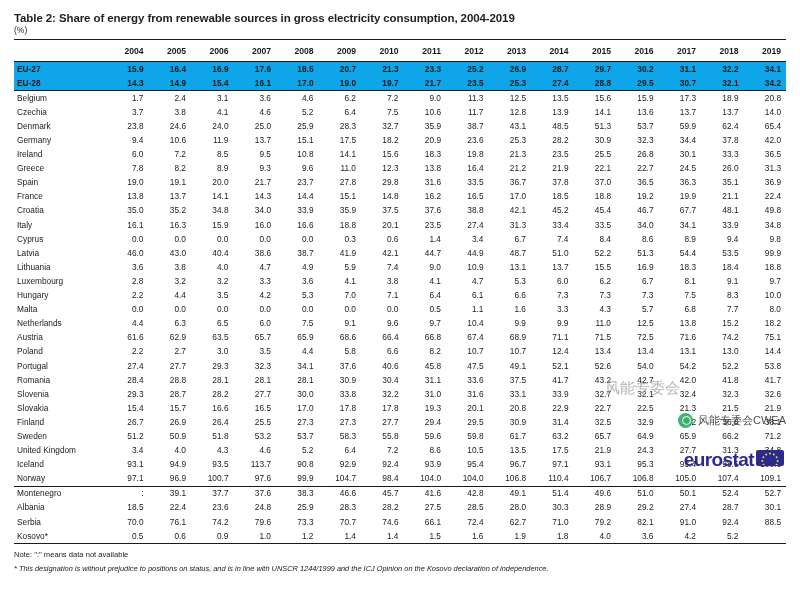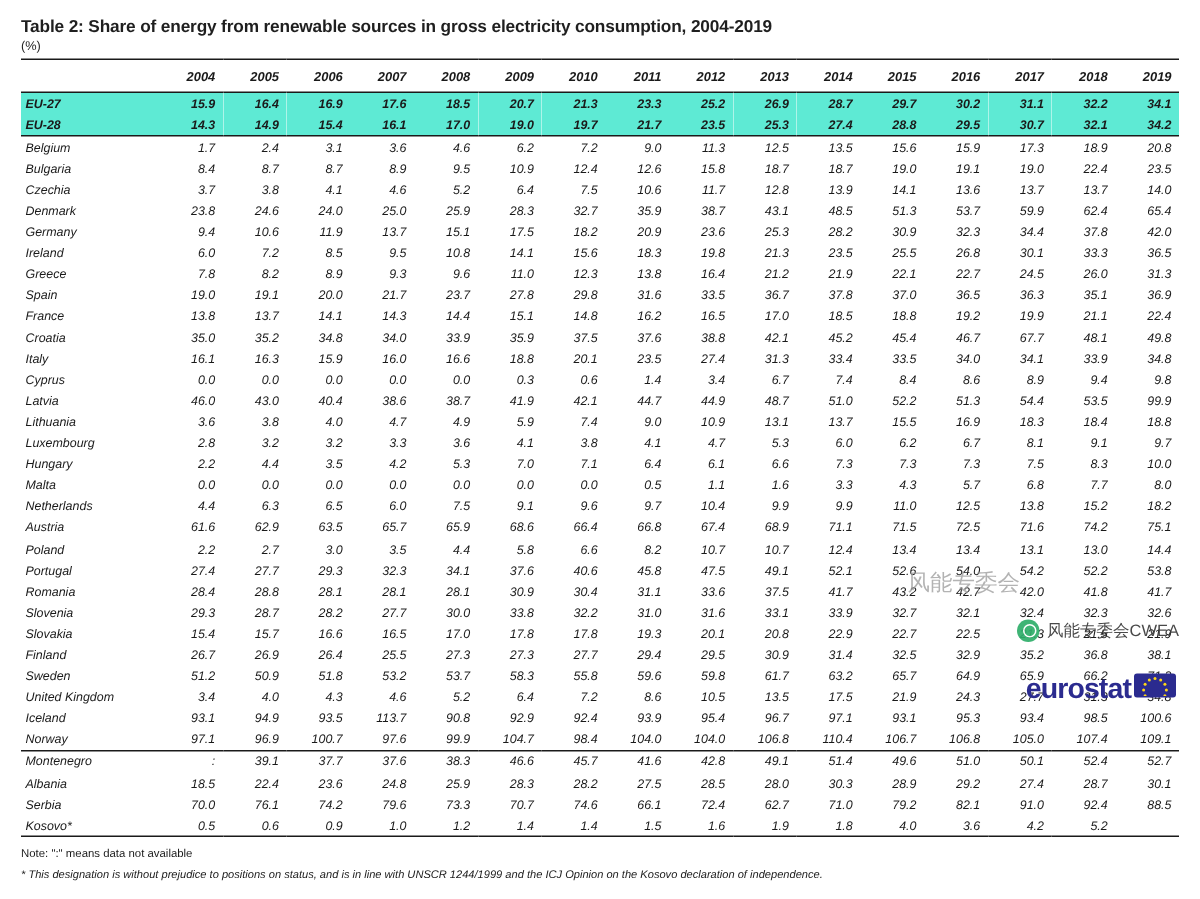--- a/index.html
+++ b/index.html
@@ -33,21 +33,20 @@
   .unit {
     font-size: 8.5px;
     color: #1f1f1f;
     margin: 0 0 4px 0;
   }
   table.data {
     border-collapse: collapse;
     width: 772px;
     table-layout: fixed;
     font-size: 8.3px;
-    font-style: italic;
   }
   table.data col.c-name { width: 92px; }
   table.data col.c-val  { width: 42.5px; }
 
   table.data thead th {
     font-size: 8.6px;
     font-weight: bold;
     text-align: right;
     padding: 3px 5px 3px 2px;
     border-bottom: 1.2px solid #1a1a1a;
@@ -66,21 +65,21 @@
     height: 12.1px;
     line-height: 11px;
     white-space: nowrap;
     overflow: hidden;
   }
   table.data tbody td.name {
     text-align: left;
     padding-left: 3px;
   }
   tr.agg {
-    background: #5eead4;
+    background: #0ea5e9;
     font-weight: bold;
     margin-left: 12px;
   }
   tr.agg td { font-weight: bold; }
   tr.agg.last td { border-bottom: 0.8px solid #1a1a1a; }
   tr.lastrow td { border-bottom: 1.2px solid #1a1a1a; }
 
   .notes {
     margin-top: 5px;
     font-size: 7.6px;
@@ -255,39 +254,20 @@
           <td>11.3</td>
           <td>12.5</td>
           <td>13.5</td>
           <td>15.6</td>
           <td>15.9</td>
           <td>17.3</td>
           <td>18.9</td>
           <td>20.8</td>
         </tr>
         <tr>
-          <td class="name">Bulgaria</td>
-          <td>8.4</td>
-          <td>8.7</td>
-          <td>8.7</td>
-          <td>8.9</td>
-          <td>9.5</td>
-          <td>10.9</td>
-          <td>12.4</td>
-          <td>12.6</td>
-          <td>15.8</td>
-          <td>18.7</td>
-          <td>18.7</td>
-          <td>19.0</td>
-          <td>19.1</td>
-          <td>19.0</td>
-          <td>22.4</td>
-          <td>23.5</td>
-        </tr>
-        <tr>
           <td class="name">Czechia</td>
           <td>3.7</td>
           <td>3.8</td>
           <td>4.1</td>
           <td>4.6</td>
           <td>5.2</td>
           <td>6.4</td>
           <td>7.5</td>
           <td>10.6</td>
           <td>11.7</td>

